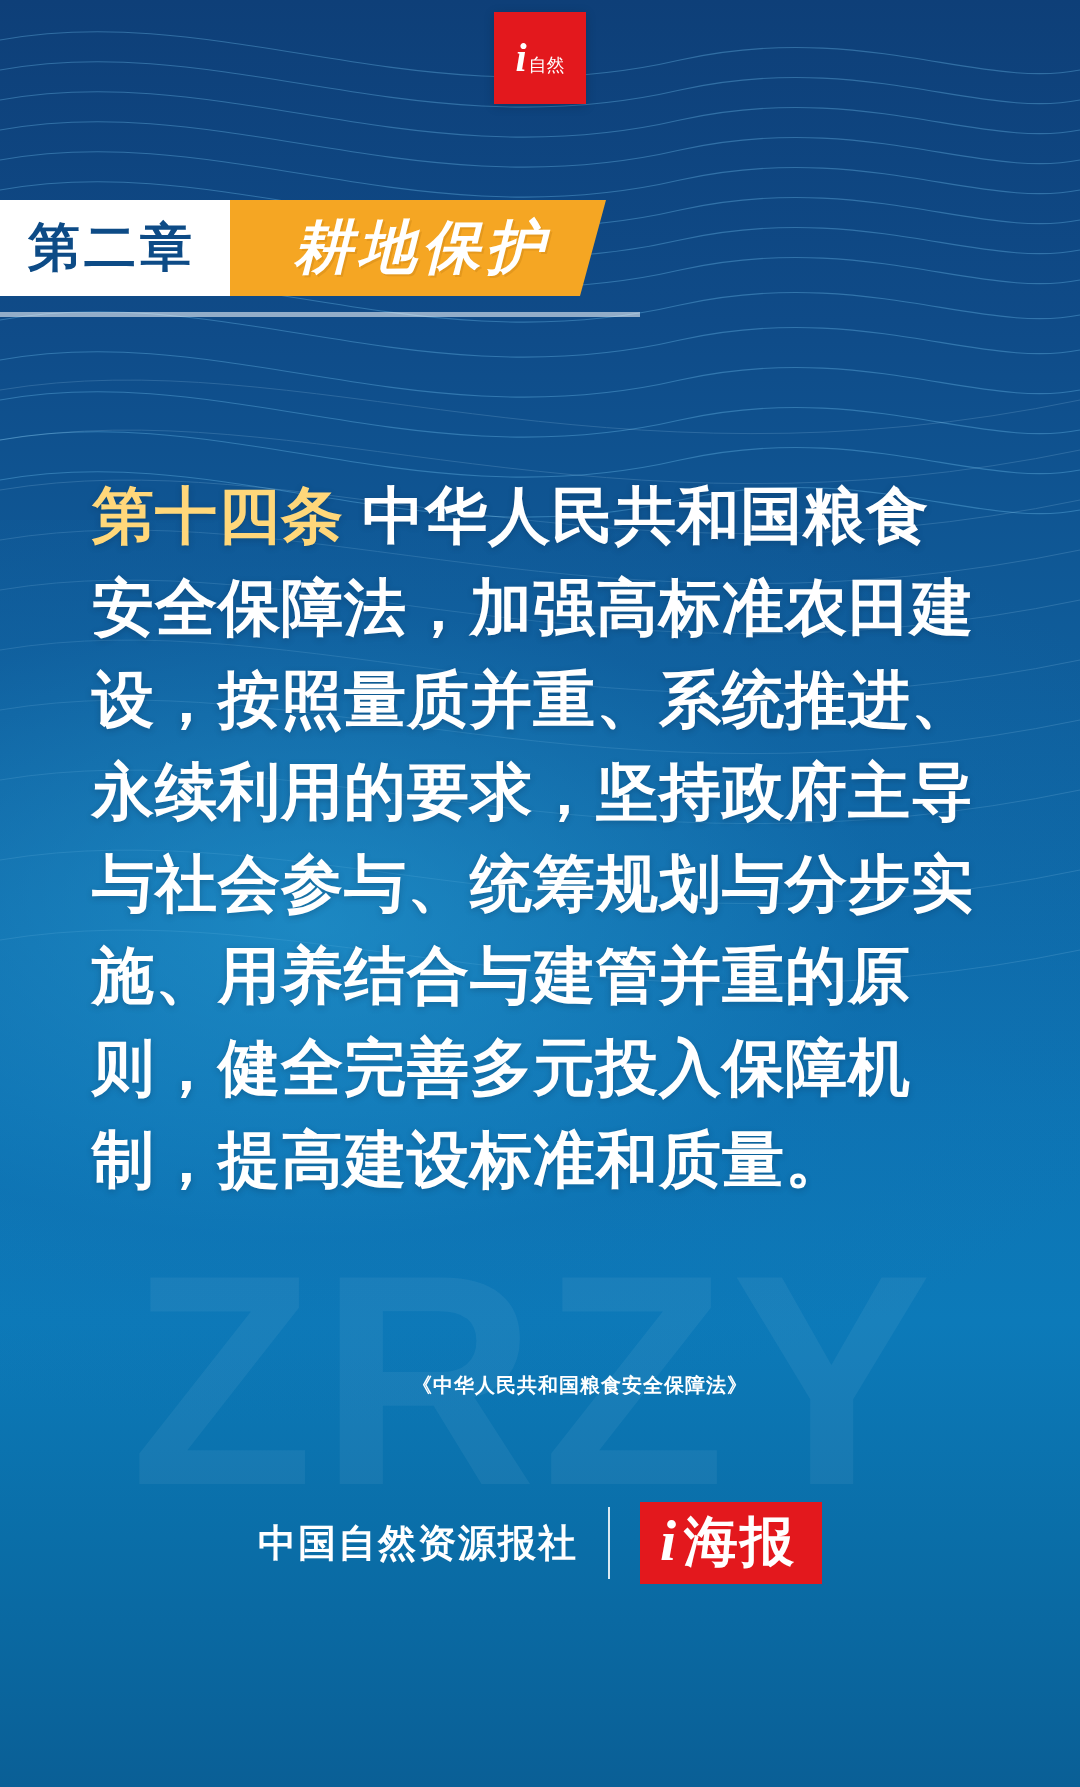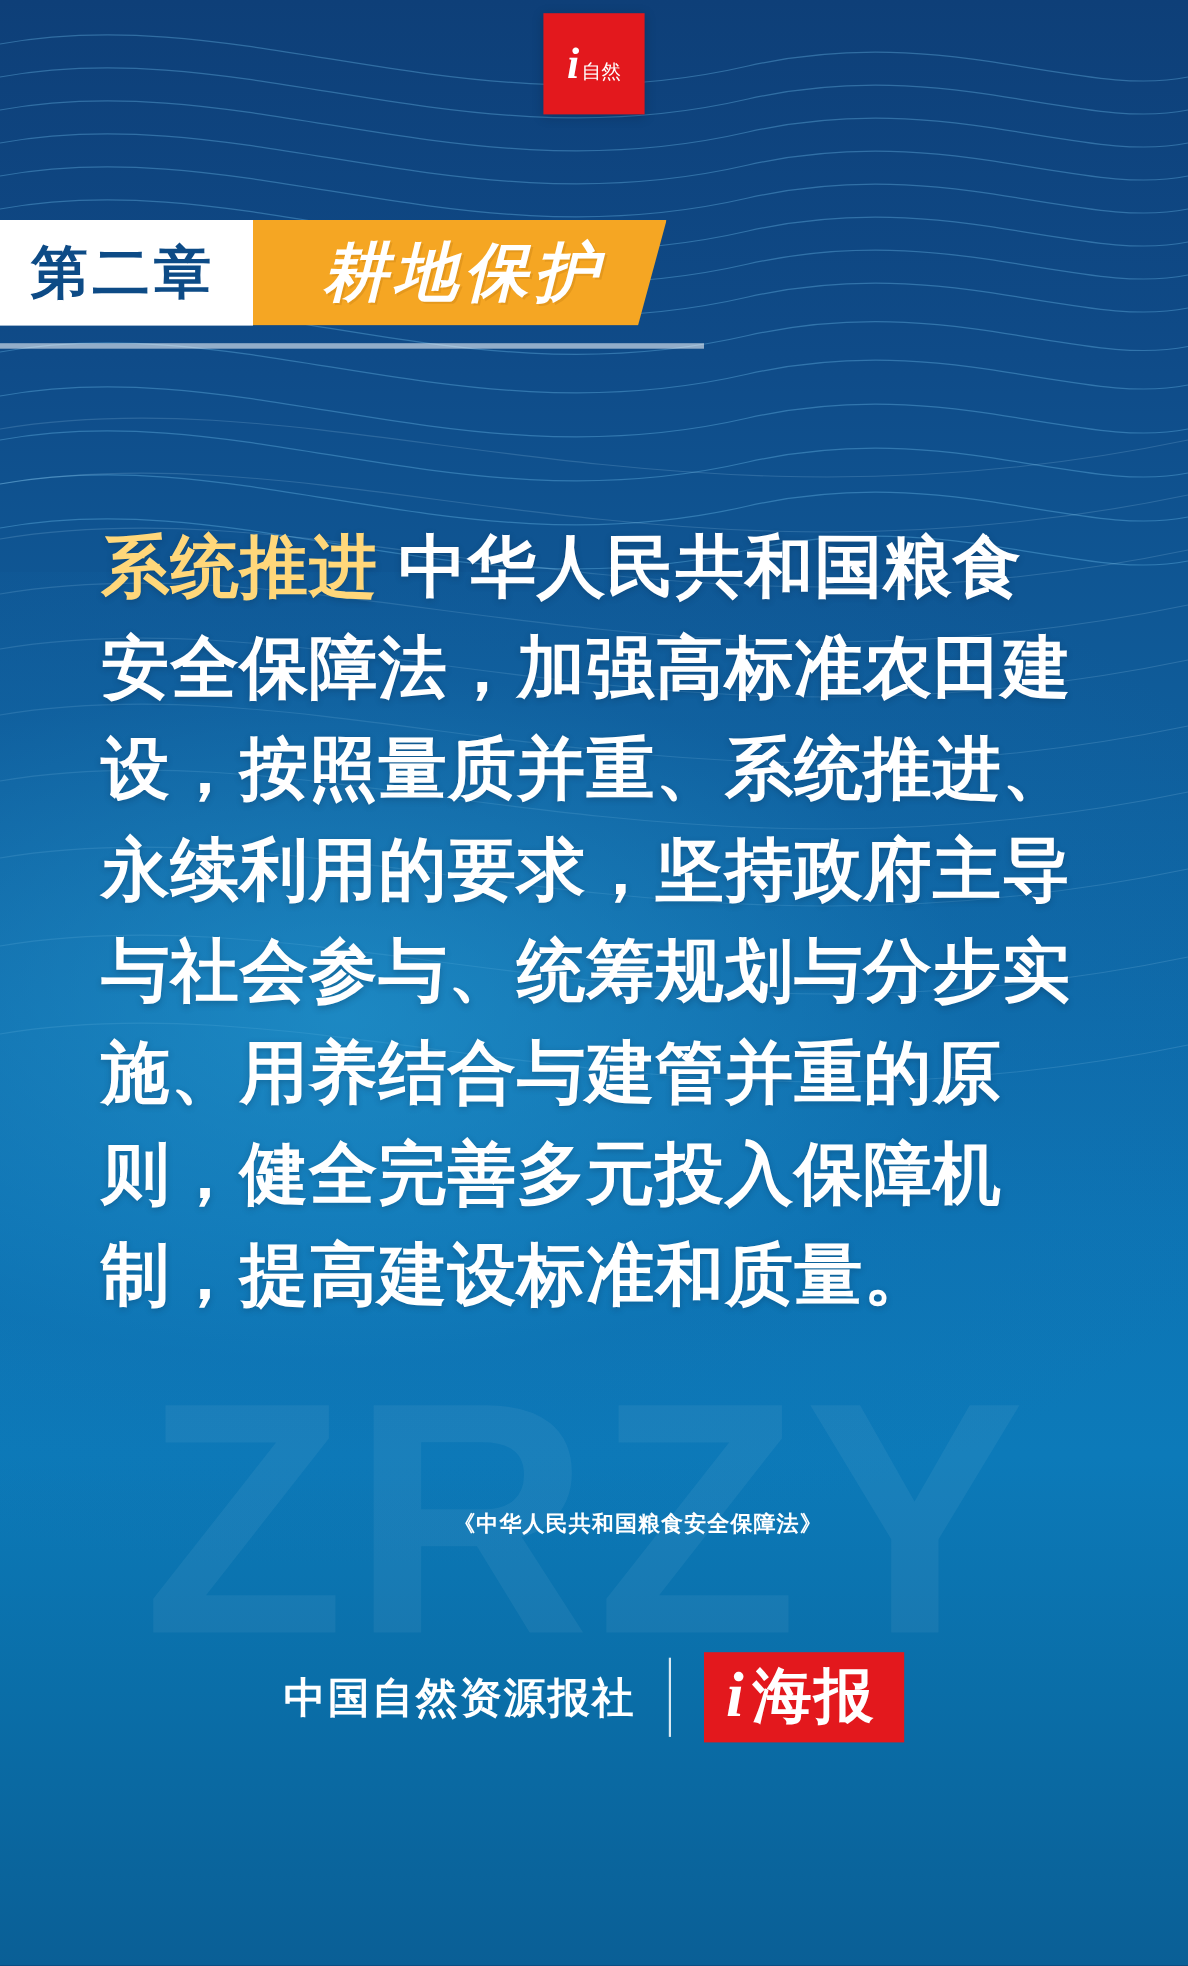--- a/index.html
+++ b/index.html
@@ -265,21 +265,21 @@
     </div>
   </div>
 
   <div class="chapter-band">
     <div class="chapter-no">第二章</div>
     <div class="chapter-title">耕地保护</div>
   </div>
   <div class="chapter-underline"></div>
 
   <div class="article">
-    <span class="article-no">系统推进</span>
+    <span class="article-no">第十四条</span>
     <span>中华人民共和国粮食安全保障法，加强高标准农田建设，按照量质并重、系统推进、永续利用的要求，坚持政府主导与社会参与、统筹规划与分步实施、用养结合与建管并重的原则，健全完善多元投入保障机制，提高建设标准和质量。</span>
   </div>
 
   <div class="source">《中华人民共和国粮食安全保障法》</div>
 
   <div class="brandbar">
     <div class="brand-name">中国自然资源报社</div>
     <div class="brand-divider"></div>
     <div class="brand-badge">
       <span class="b-i">i</span>

